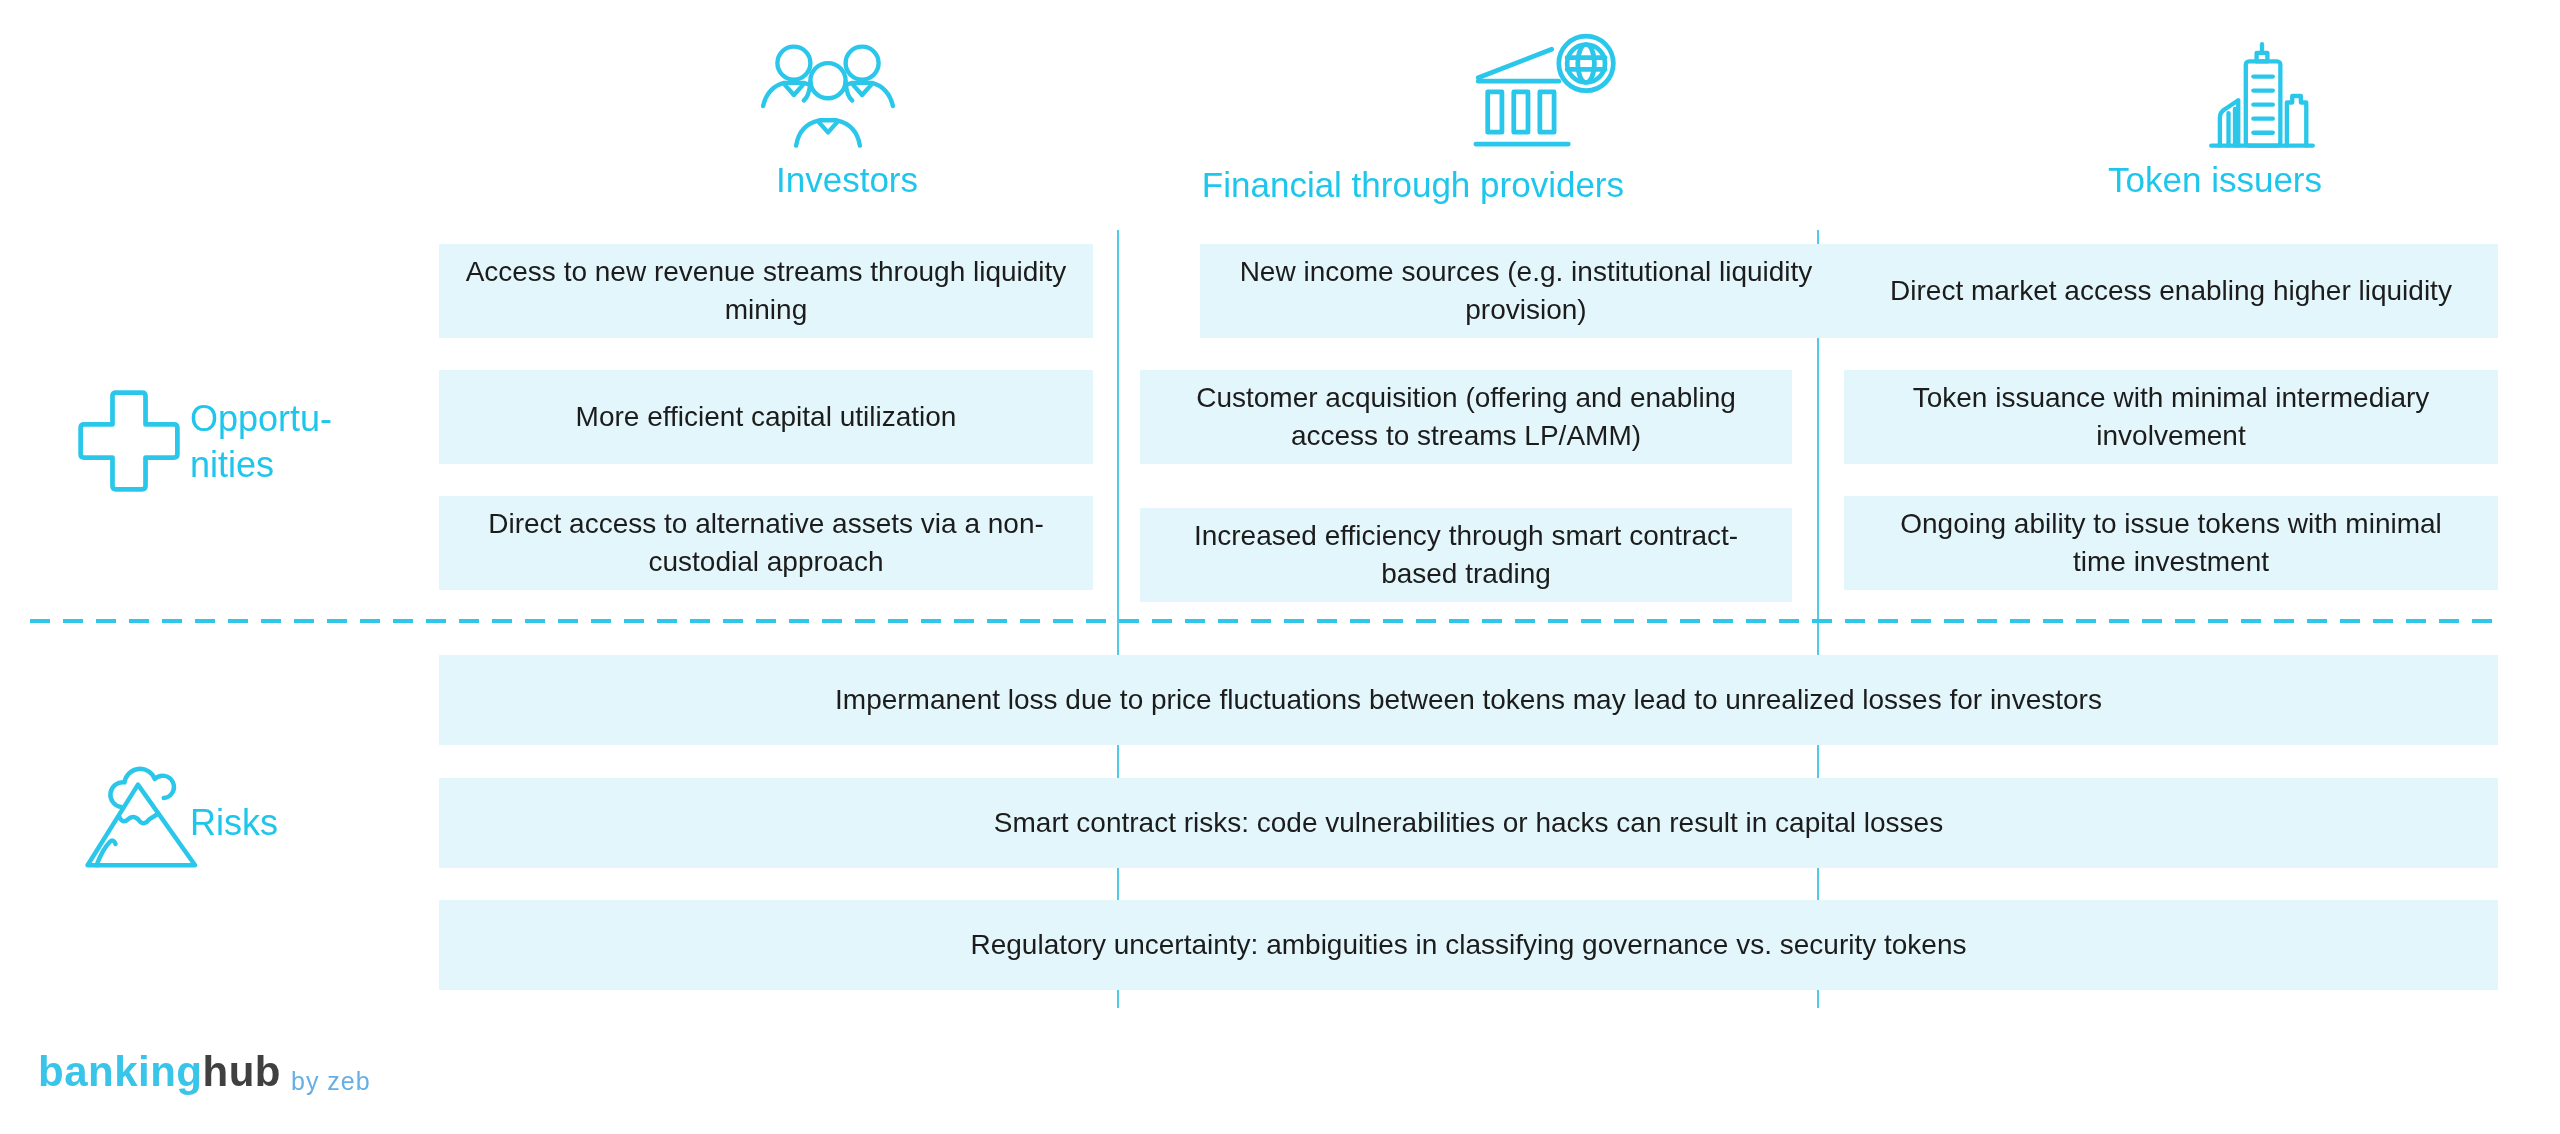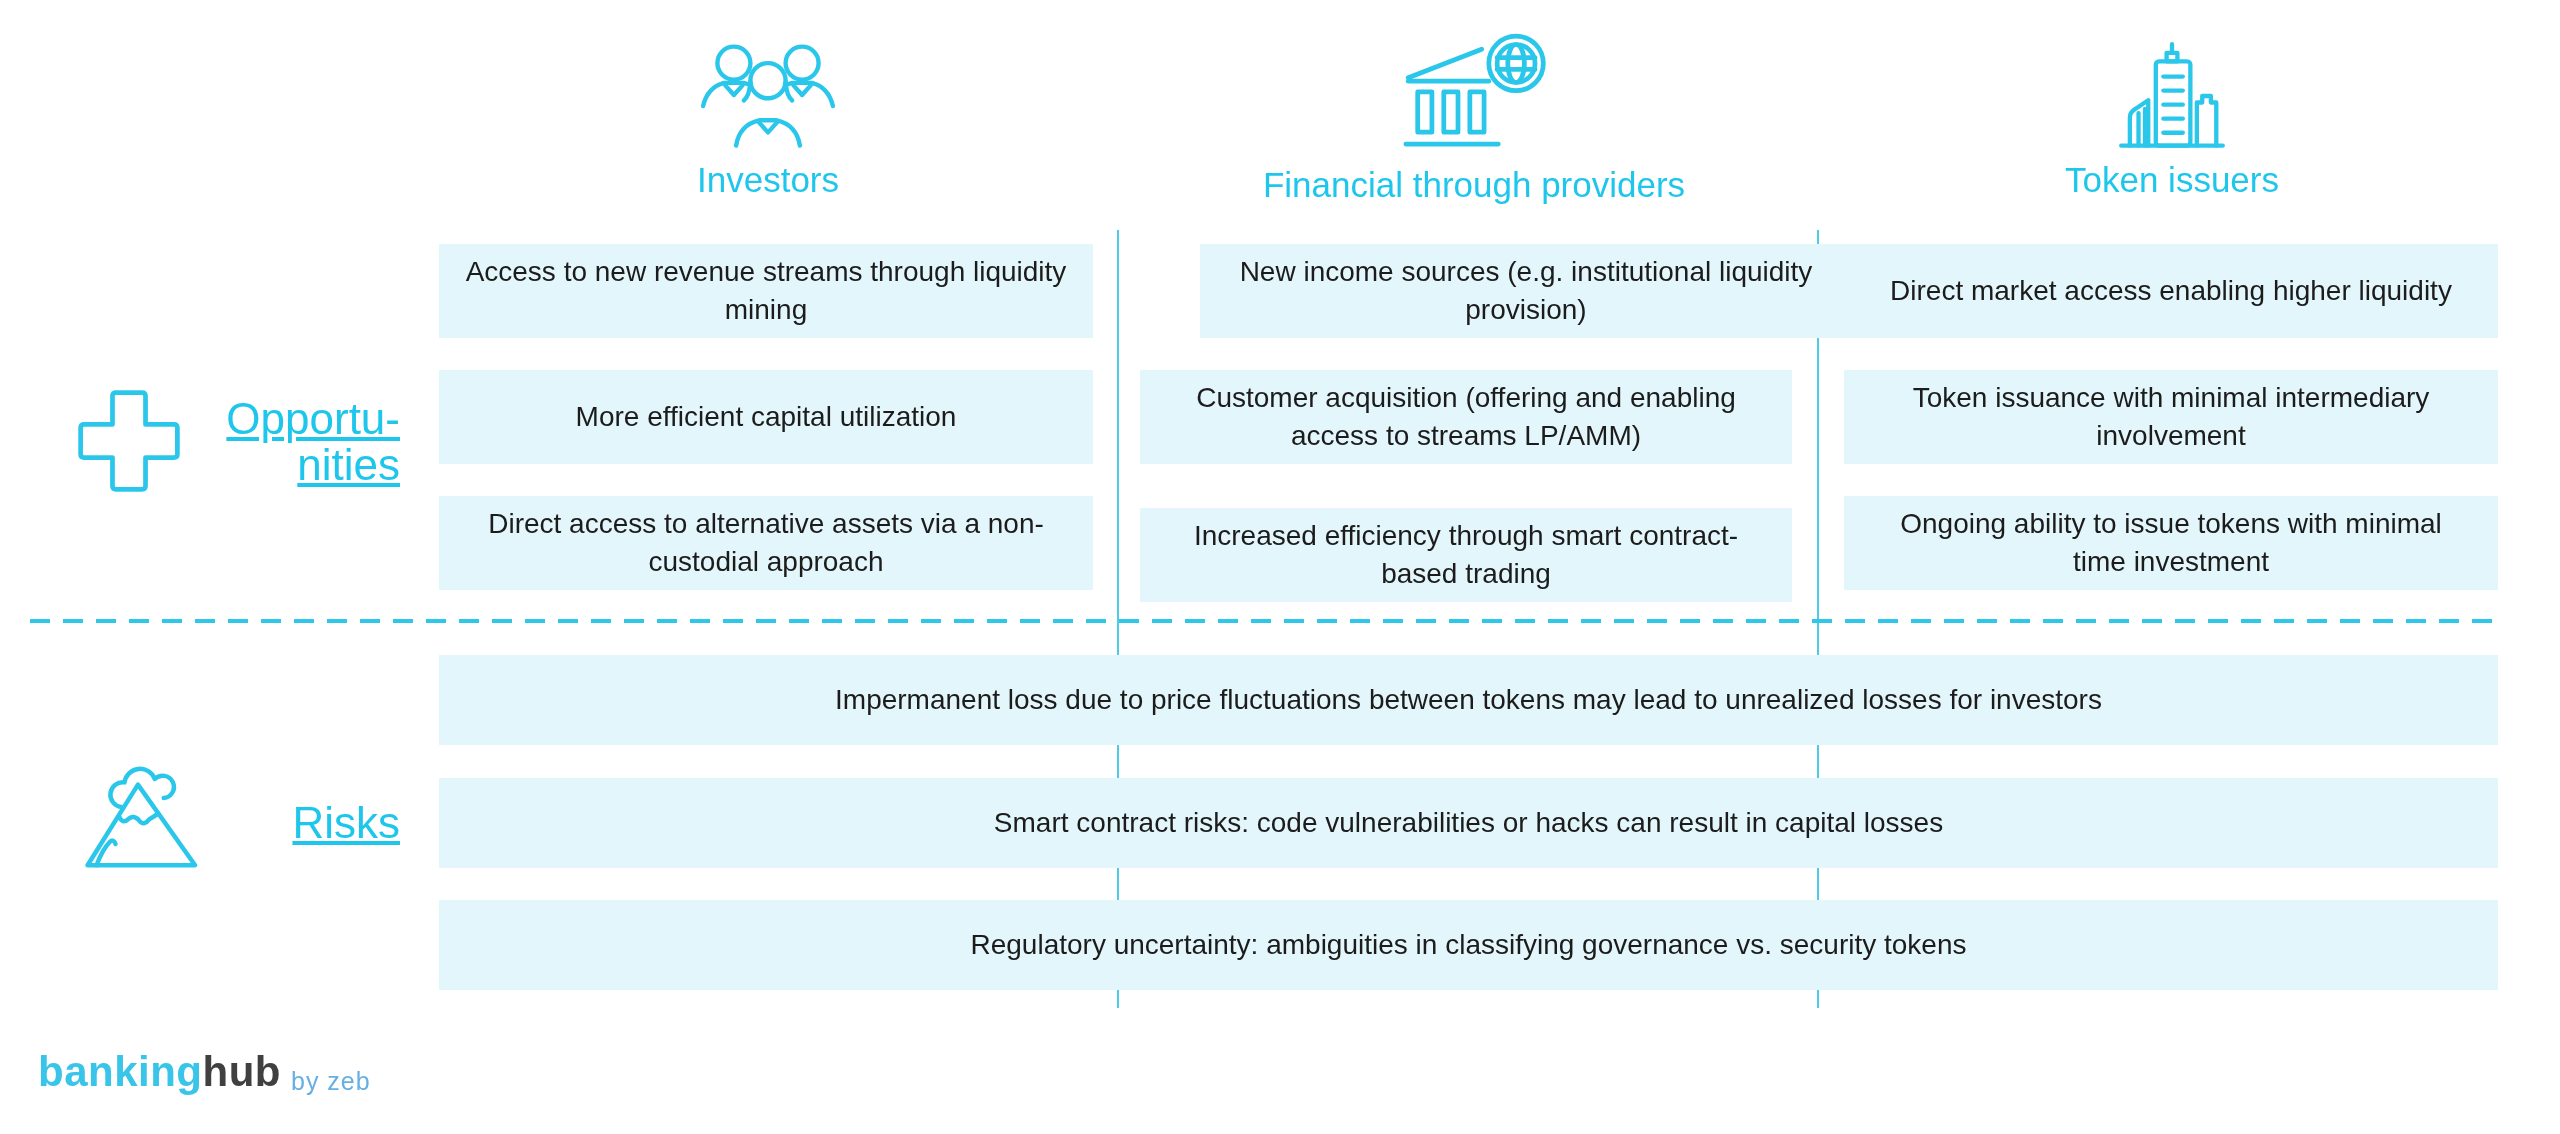--- a/index.html
+++ b/index.html
@@ -6,33 +6,33 @@
   body{width:2560px;height:1134px;overflow:hidden;
        font-family:"Liberation Sans", sans-serif;}
   .canvas{position:relative;width:2560px;height:1134px;background:#ffffff;}
 
   
   .vsep{position:absolute;top:230px;height:778px;width:2px;
         background:#4fcbe8;z-index:0;}
 
   
   .col-header{position:absolute;display:flex;flex-direction:column;
-              align-items:center;z-index:2;}
+              align-items:flex-end;z-index:2;}
   .col-icon{flex:0 0 auto;}
   .col-label{color:#1ec6ec;font-size:35px;line-height:40px;white-space:nowrap;
              margin-top:10px;text-align:center;}
 
   
   svg.line-icon{stroke:#2bc7ea;fill:none;stroke-width:4;
                 stroke-linecap:round;stroke-linejoin:round;}
   svg.line-icon .wfill{fill:#ffffff;}
 
   
-  .group-label{position:absolute;color:#1ec6ec;font-size:44px;line-height:46px;
-               text-align:right;z-index:2;text-decoration:underline;}
+  .group-label{position:absolute;color:#1ec6ec;font-size:36px;line-height:46px;
+               text-align:left;z-index:2;}
 
   
   .cell{position:absolute;background:#e3f6fb;z-index:1;
         display:flex;align-items:center;justify-content:center;
         text-align:center;color:#1c1c1c;font-size:28px;line-height:38px;
         padding:0 26px;box-sizing:border-box;}
   .opp-cell{height:94px;}
   .risk-row{height:90px;left:439px;width:2059px;}
 
   

